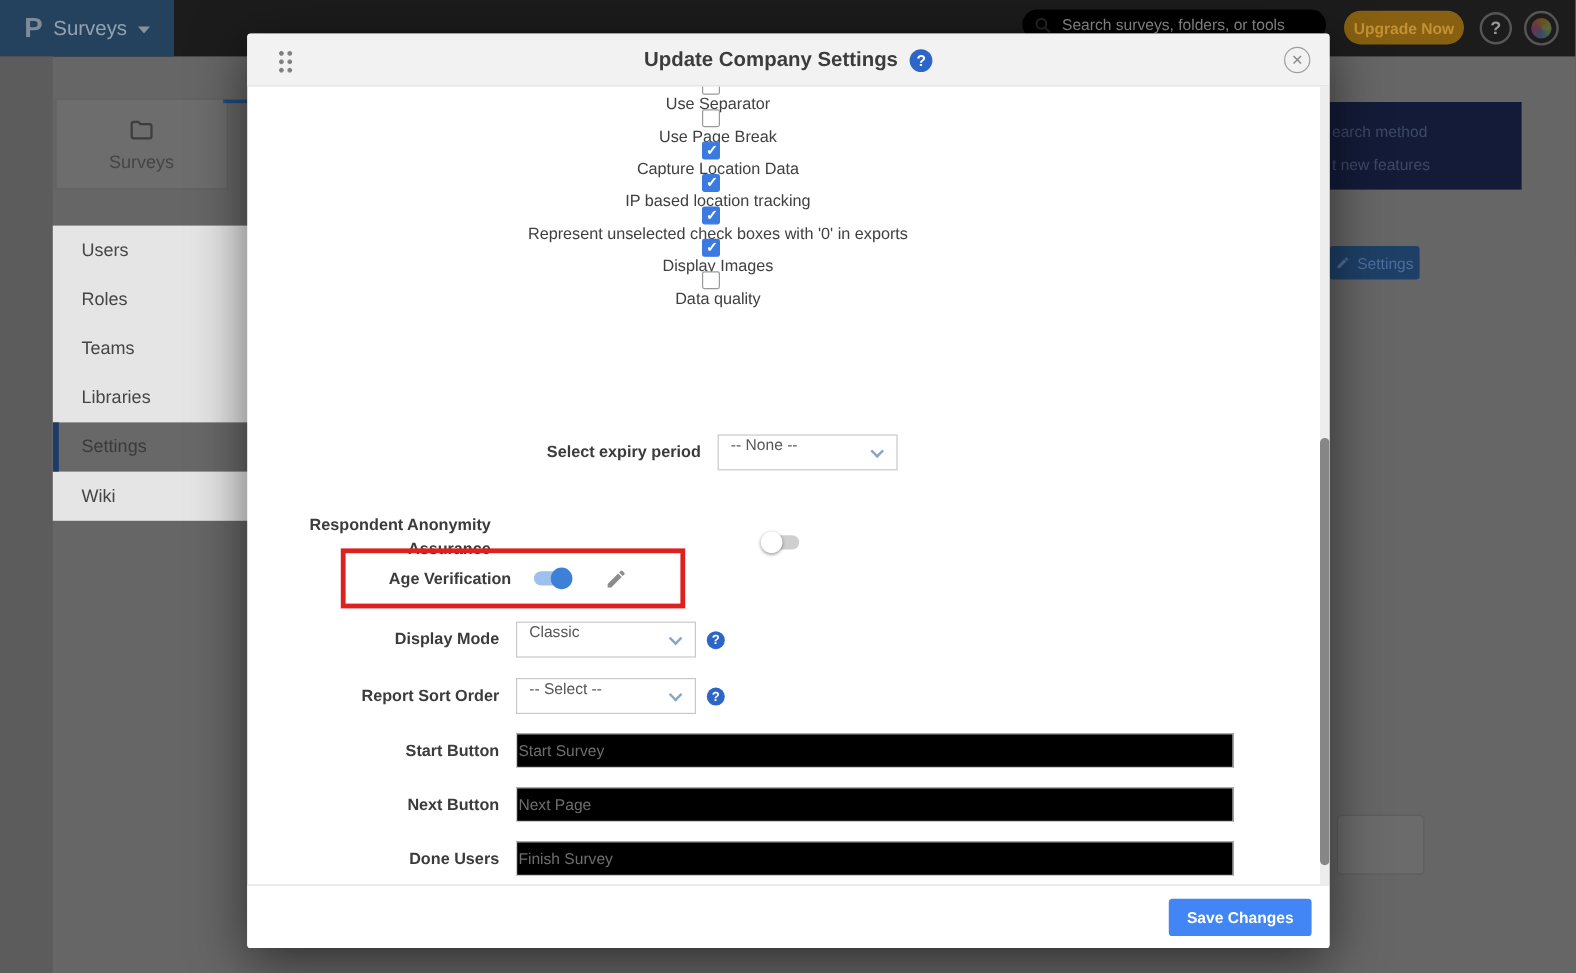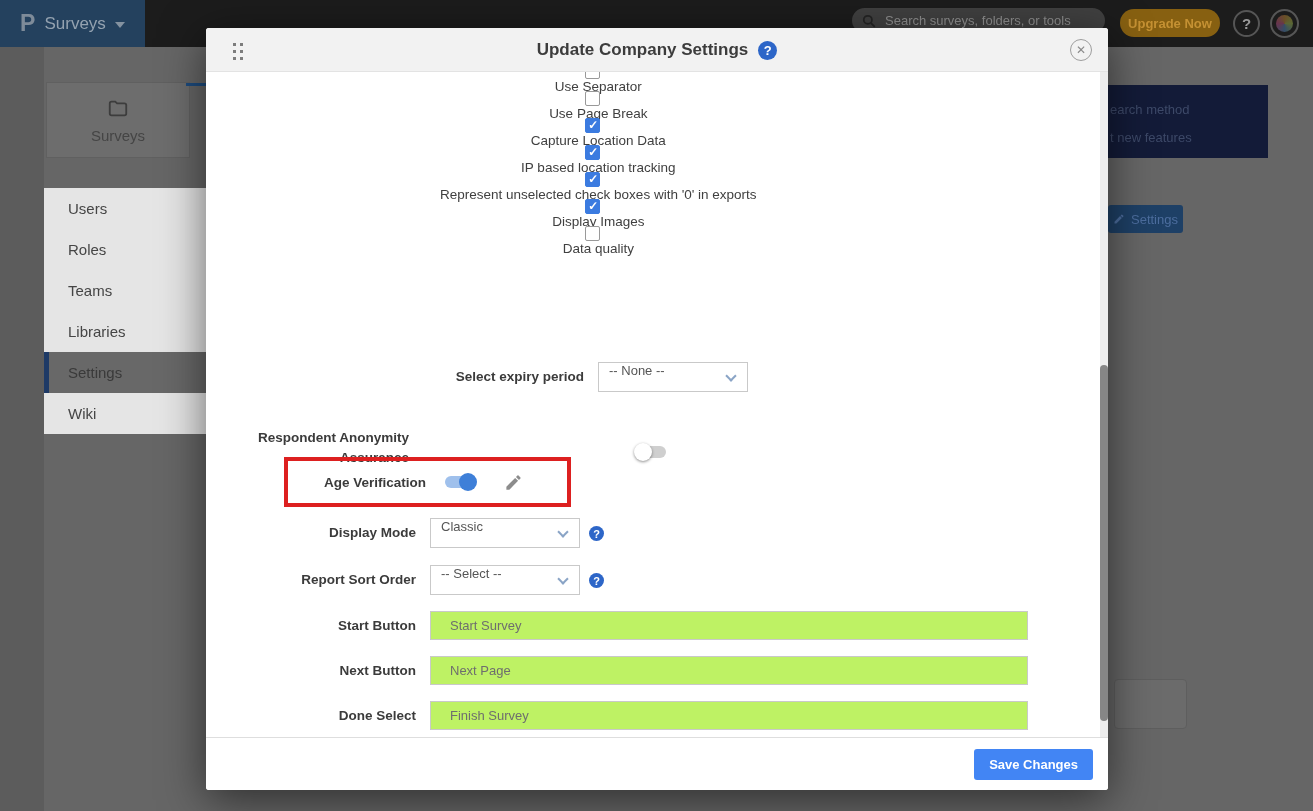--- a/index.html
+++ b/index.html
@@ -6,21 +6,21 @@
   *{box-sizing:border-box;font-family:"Liberation Sans",sans-serif;}
   .abs{position:absolute;}
   #stage{position:relative;width:1313px;height:811px;overflow:hidden;background:#666;}
 
   
   .topbar{left:0;top:0;width:1313px;height:47px;background:#1c1c1c;}
   .brand{left:0;top:0;width:145px;height:47px;background:#24415e;display:flex;align-items:center;justify-content:center;gap:9px;cursor:pointer;}
   .brand .logo{font-size:23px;font-weight:bold;color:#7e8b99;}
   .brand .plabel{font-size:17px;color:#94a2b0;}
   .caret{width:0;height:0;border-left:5px solid transparent;border-right:5px solid transparent;border-top:6px solid #8492a0;margin-top:3px;}
-  .searchpill{left:852px;top:8px;width:253px;height:25px;border-radius:13px;background:#404040;display:flex;align-items:center;padding:0 10px;gap:7px;}
+  .searchpill{left:852px;top:8px;width:253px;height:25px;border-radius:13px;background:#000000;display:flex;align-items:center;padding:0 10px;gap:7px;}
   .searchpill svg{flex:0 0 auto;}
   .searchpill input{flex:1;background:transparent;border:none;outline:none;font-size:13px;color:#b5b5b5;}
   .searchpill input::placeholder{color:#8f8f8f;}
   .upgrade{left:1120px;top:9px;width:100px;height:28px;border-radius:14px;background:#876011;color:#c59133;font-size:13px;font-weight:bold;display:flex;align-items:center;justify-content:center;cursor:pointer;}
   .ring{border-radius:50%;border:2px solid #565656;display:flex;align-items:center;justify-content:center;cursor:pointer;}
   .ring.help{left:1233px;top:10px;width:27px;height:27px;color:#9a9a9a;font-weight:bold;font-size:15px;}
   .ring.account{left:1270px;top:9px;width:29px;height:29px;}
   .account-blob{width:17px;height:17px;border-radius:50%;background:conic-gradient(#7d5a2a,#6a7a3a,#3a5a7a,#7a3a5a,#7d5a2a);opacity:.8;}
 
   .leftrail{left:0;top:47px;width:44px;height:764px;background:#5c5c5c;}
@@ -60,21 +60,21 @@
   
   .toggle{position:relative;width:34px;height:20px;display:inline-block;cursor:pointer;flex:0 0 auto;}
   .toggle .track{position:absolute;left:2px;top:4px;width:30px;height:12px;border-radius:7px;background:#cfcfcf;}
   .toggle .knob{position:absolute;left:0;top:1px;width:18px;height:18px;border-radius:50%;background:#fff;box-shadow:0 1px 3px rgba(0,0,0,.45);}
   .toggle.on .track{background:#9fc0ec;}
   .toggle.on .knob{left:16px;background:#3e7fd8;box-shadow:none;}
 
   
   .sel{position:absolute;height:30px;border:1px solid #c9c9c9;background:#fff;display:flex;align-items:flex-start;padding:0 10px;font-size:13px;color:#555;cursor:pointer;}
   .sel .chev{position:absolute;right:12px;top:9px;width:8px;height:8px;border-left:2px solid #8aa4c6;border-bottom:2px solid #8aa4c6;transform:rotate(-45deg);}
-  .txt{position:absolute;height:29px;border:1px solid #c9c9c9;background:#bef264;font-size:13px;color:#6e6e6e;padding:0 19px;outline:none;}
+  .txt{position:absolute;height:29px;border:1px solid #c9c9c9;background:#000000;font-size:13px;color:#6e6e6e;padding:0 1px;outline:none;}
 
   .redbox{position:absolute;left:78px;top:429px;width:287px;height:50px;border:4px solid #dd2020;display:flex;align-items:center;padding-left:36px;gap:17px;}
 
   .m-footer{position:absolute;left:0;top:709px;width:902px;height:53px;background:#fff;border-top:1px solid #dedede;z-index:3;}
   .savebtn{position:absolute;right:15px;top:11px;height:31px;padding:4px 15px;background:#4285f4;border:none;border-radius:3px;color:#fff;font-size:13px;font-weight:bold;cursor:pointer;}
 
   .m-scroll{position:absolute;left:894px;top:44px;width:8px;height:665px;background:#ededed;z-index:5;}
   .m-thumb{position:absolute;left:0;top:293px;width:8px;height:356px;background:#868686;border-radius:4px;}
 
   .pencil{display:inline-block;}
@@ -233,21 +233,21 @@
       <span class="blabel" style="width:210px;line-height:29px;">Start Button</span>
       <input class="txt" style="left: 224px; top: 0px; width: 598px;" value="Start Survey">
     </div>
 
     <div class="row" style="top:628px;height:29px;">
       <span class="blabel" style="width:210px;line-height:29px;">Next Button</span>
       <input class="txt" style="left: 224px; top: 0px; width: 598px;" value="Next Page">
     </div>
 
     <div class="row" style="top:673px;height:29px;">
-      <span class="blabel" style="width:210px;line-height:29px;">Done Select</span>
+      <span class="blabel" style="width:210px;line-height:29px;">Done Users</span>
       <input class="txt" style="left: 224px; top: 0px; width: 598px;" value="Finish Survey">
     </div>
 
     <div class="m-header">
       <div class="m-title">
         <span>Update Company Settings</span>
         <span class="helpdot big">?</span>
       </div>
       <div class="drag"></div>
       <button class="m-close">

